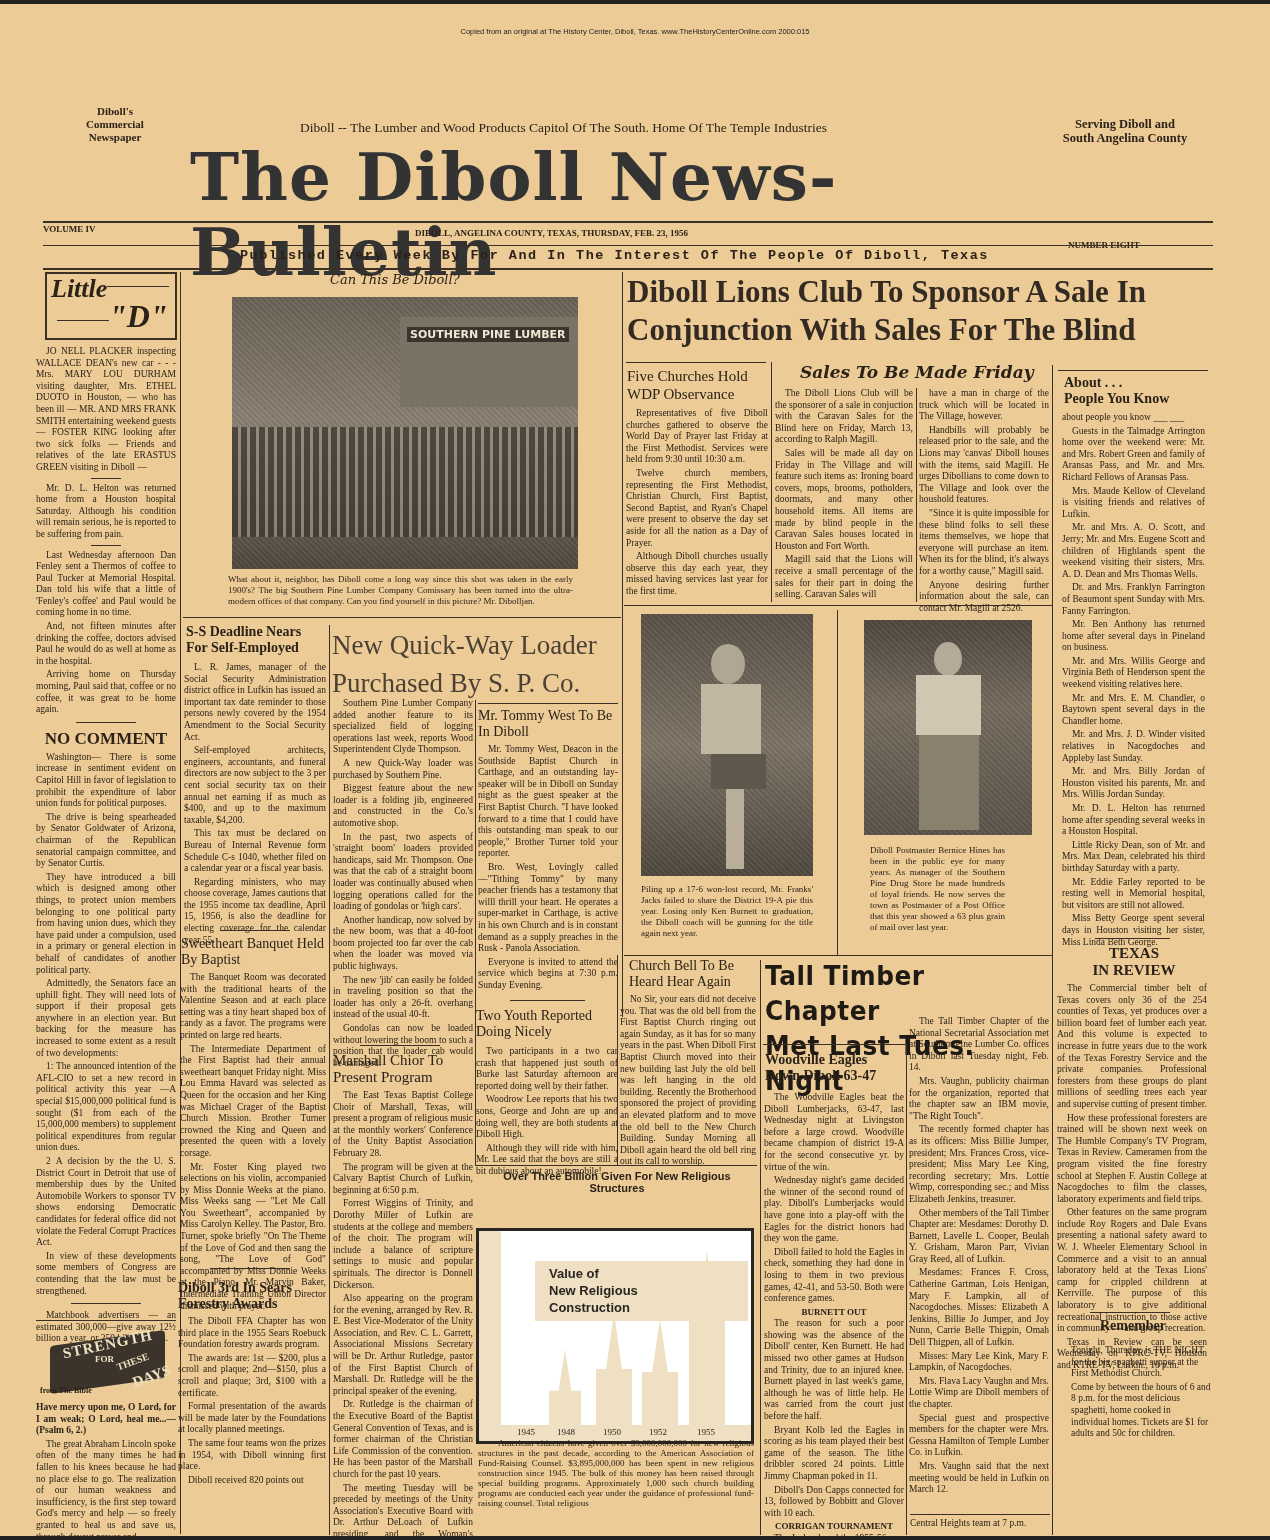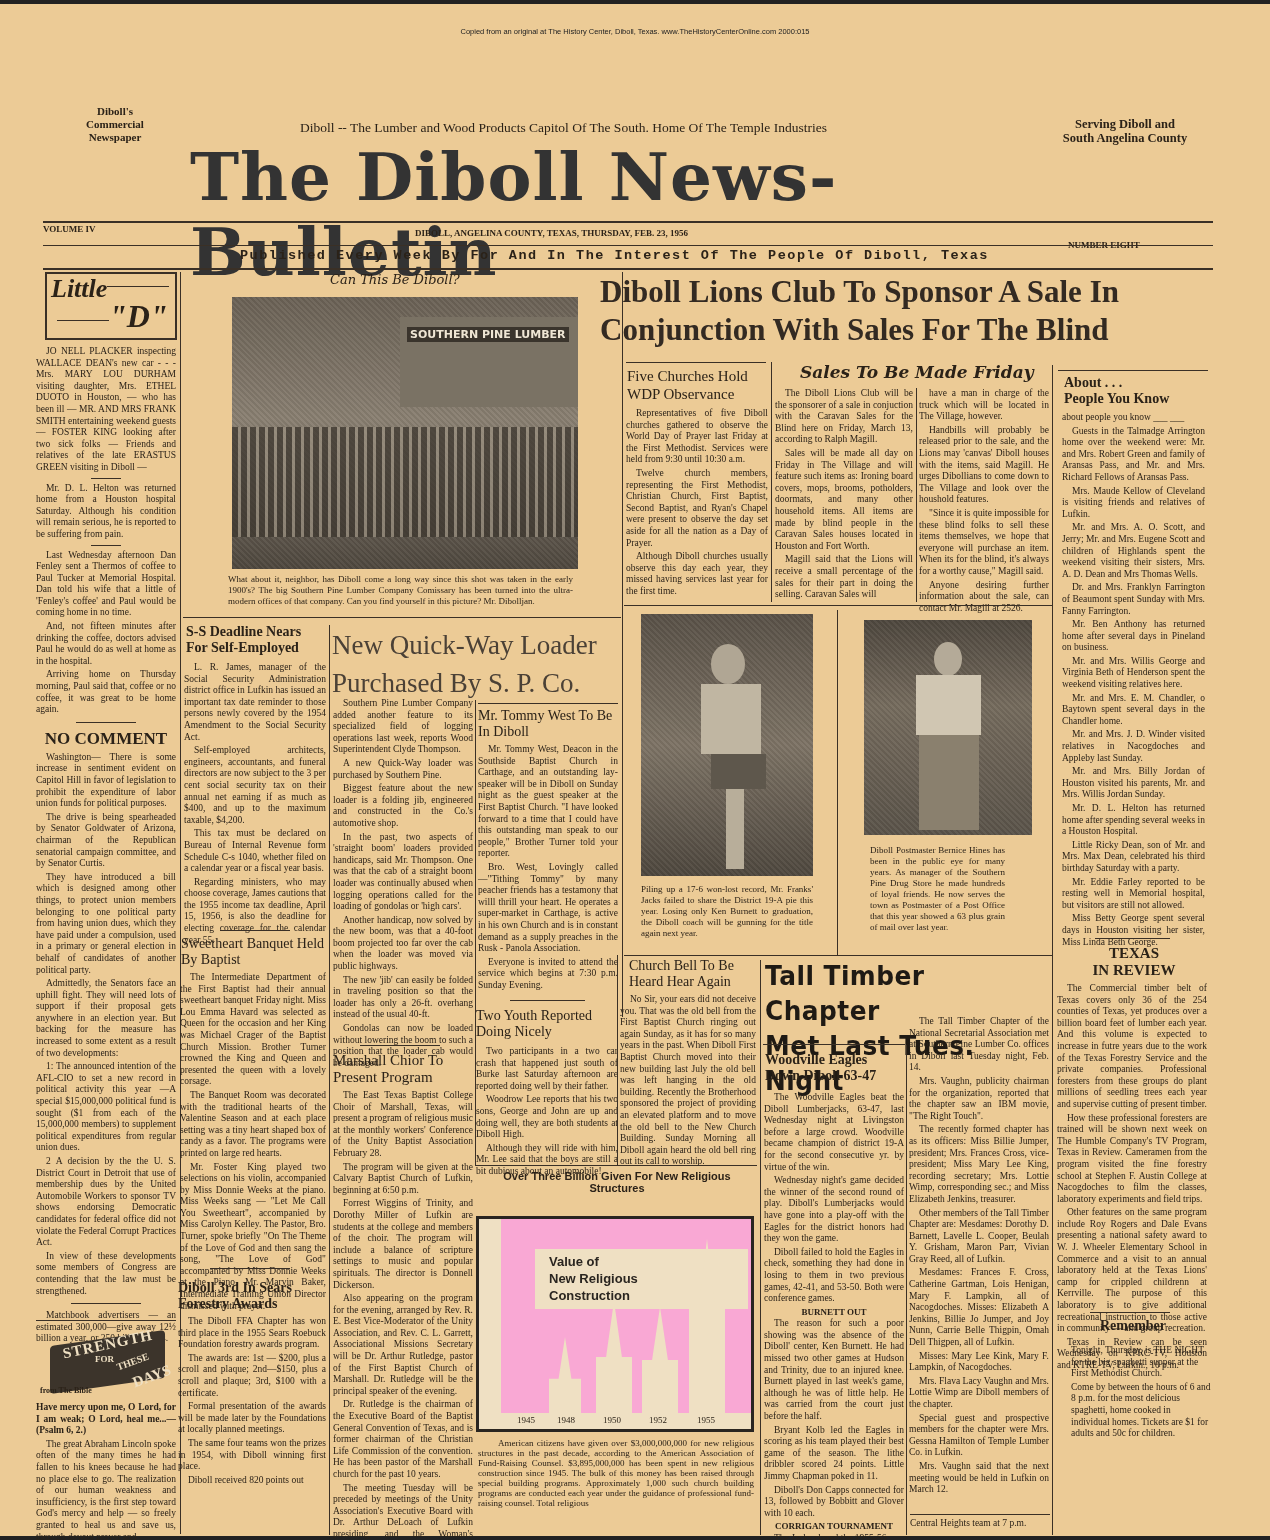--- a/index.html
+++ b/index.html
@@ -16,21 +16,21 @@
   .published{font-family:"Liberation Mono",monospace;font-size:13.5px;font-weight:bold;letter-spacing:1.5px;}
   .col{position:absolute;font-family:"Liberation Serif",serif;font-size:9.5px;line-height:11.6px;text-align:justify;}
   .col p{margin:0 0 2px 0;text-indent:10px;}
   .hd{font-family:"Liberation Serif",serif;font-weight:bold;}
   .hdlight{font-family:"Liberation Serif",serif;font-weight:normal;}
   .vline{position:absolute;width:1px;background:#3a3026;}
   .hline{position:absolute;height:1px;background:#3a3026;}
   .photo{position:absolute;background:linear-gradient(180deg,#6b6256 0%,#8a8072 45%,#4f483f 100%);}
   .photo-inner{position:absolute;left:0;top:0;right:0;bottom:0;background:repeating-linear-gradient(45deg,rgba(0,0,0,0.06) 0 2px,rgba(255,255,255,0.04) 2px 4px);}
   .caption{position:absolute;font-family:"Liberation Serif",serif;font-size:9px;line-height:11px;text-align:justify;}
-  .chart{position:absolute;border:3px solid #2a2520;background:#f9a8d4;}
+  .chart{position:absolute;border:3px solid #2a2520;background:#ffffff;margin-top:12px;}
   .chart .title-box{position:absolute;background:#efe0c3;font-family:"Liberation Sans",sans-serif;font-weight:bold;color:#2a2520;}
   .spire{position:absolute;background:#efe0c3;}
   .xlab{position:absolute;font-family:"Liberation Serif",serif;font-size:9px;}
   .littleD{border:2px solid #3a3026;}
   .center{text-align:center;}
 </style>
 </head>
 <body>
 
 <div class="topbar"></div>
@@ -116,22 +116,22 @@
 <div class="col" style="left:184px;top:662px;width:142px;">
   <p>L. R. James, manager of the Social Security Administration district office in Lufkin has issued an important tax date reminder to those persons newly covered by the 1954 Amendment to the Social Security Act.</p>
   <p>Self-employed architects, engineers, accountants, and funeral directors are now subject to the 3 per cent social security tax on their annual net earning if as much as $400, and up to the maximum taxable, $4,200.</p>
   <p>This tax must be declared on Bureau of Internal Revenue form Schedule C-s 1040, whether filed on a calendar year or a fiscal year basis.</p>
   <p>Regarding ministers, who may choose coverage, James cautions that the 1955 income tax deadline, April 15, 1956, is also the deadline for electing coverage for the calendar year 55.</p>
 </div>
 <div class="hline" style="left:220px;top:930px;width:70px;"></div>
 
 <div class="abs hdlight" style="left:181px;top:936px;width:145px;font-size:14px;line-height:16px;">Sweetheart Banquet Held By Baptist</div>
 <div class="col" style="left:180px;top:972px;width:146px;">
+  <p>The Banquet Room was decorated with the traditional hearts of the Valentine Season and at each place setting was a tiny heart shaped box of candy as a favor. The programs were printed on large red hearts.</p>
   <p>The Intermediate Department of the First Baptist had their annual sweetheart banquet Friday night. Miss Lou Emma Havard was selected as Queen for the occasion and her King was Michael Crager of the Baptist Church Mission. Brother Turner crowned the King and Queen and presented the queen with a lovely corsage.</p>
-  <p>The Banquet Room was decorated with the traditional hearts of the Valentine Season and at each place setting was a tiny heart shaped box of candy as a favor. The programs were printed on large red hearts.</p>
   <p>Mr. Foster King played two selections on his violin, accompanied by Miss Donnie Weeks at the piano. Miss Weeks sang — "Let Me Call You Sweetheart", accompanied by Miss Carolyn Kelley. The Pastor, Bro. Turner, spoke briefly "On The Theme of the Love of God and then sang the song, "The Love of God" accompanied by Miss Donnie Weeks at the Piano. Mr. Marvin Baker, Intermediate Training Union Director dismissed with prayer.</p>
 </div>
 <div class="hline" style="left:210px;top:1268px;width:80px;"></div>
 
 <div class="abs hd" style="left:178px;top:1280px;width:148px;font-size:14px;line-height:16px;">Diboll 3rd In Sears Forestry Awards</div>
 <div class="col" style="left:178px;top:1316px;width:148px;">
   <p>The Diboll FFA Chapter has won third place in the 1955 Sears Roebuck Foundation forestry awards program.</p>
   <p>The awards are: 1st — $200, plus a scroll and plaque; 2nd—$150, plus a scroll and plaque; 3rd, $100 with a certificate.</p>
   <p>Formal presentation of the awards will be made later by the Foundations at locally planned meetings.</p>
   <p>The same four teams won the prizes in 1954, with Diboll winning first place.</p>
@@ -202,21 +202,21 @@
   <div class="spire" style="left:163px;top:88px;width:36px;height:106px;clip-path:polygon(50% 0,72% 50%,100% 50%,100% 100%,0 100%,0 50%,28% 50%);"></div>
   <div class="spire" style="left:210px;top:20px;width:36px;height:174px;clip-path:polygon(50% 0,72% 38%,100% 38%,100% 100%,0 100%,0 38%,28% 38%);"></div>
   <div class="xlab" style="left:38px;top:196px;">1945</div>
   <div class="xlab" style="left:78px;top:196px;">1948</div>
   <div class="xlab" style="left:124px;top:196px;">1950</div>
   <div class="xlab" style="left:170px;top:196px;">1952</div>
   <div class="xlab" style="left:218px;top:196px;">1955</div>
 </div>
 <div class="caption" style="left:478px;top:1438px;width:276px;font-size:9px;line-height:10px;text-indent:20px;">American citizens have given over $3,000,000,000 for new religious structures in the past decade, according to the American Association of Fund-Raising Counsel. $3,895,000,000 has been spent in new religious construction since 1945. The bulk of this money has been raised through special building programs. Approximately 1,000 such church building programs are conducted each year under the guidance of professional fund-raising counsel. Total religious</div>
 
-<div class="abs" style="left:600px;top:273px;width:600px;font-family:'Liberation Serif',serif;font-weight:bold;font-size:31px;line-height:38px;color:#332a22;">
+<div class="abs" style="left:627px;top:273px;width:600px;font-family:'Liberation Serif',serif;font-weight:bold;font-size:31px;line-height:38px;color:#332a22;">
   <div>Diboll Lions Club To Sponsor A Sale In</div>
   <div>Conjunction With Sales For The Blind</div>
 </div>
 <div class="hline" style="left:626px;top:362px;width:140px;"></div>
 <div class="abs hdlight" style="left:627px;top:367px;width:140px;font-size:15px;line-height:18px;">Five Churches Hold WDP Observance</div>
 <div class="col" style="left:626px;top:408px;width:142px;">
   <p>Representatives of five Diboll churches gathered to observe the World Day of Prayer last Friday at the First Methodist. Services were held from 9:30 until 10:30 a.m.</p>
   <p>Twelve church members, representing the First Methodist, Christian Church, First Baptist, Second Baptist, and Ryan's Chapel were present to observe the day set aside for all the nation as a Day of Prayer.</p>
   <p>Although Diboll churches usually observe this day each year, they missed having services last year for the first time.</p>
 </div>

